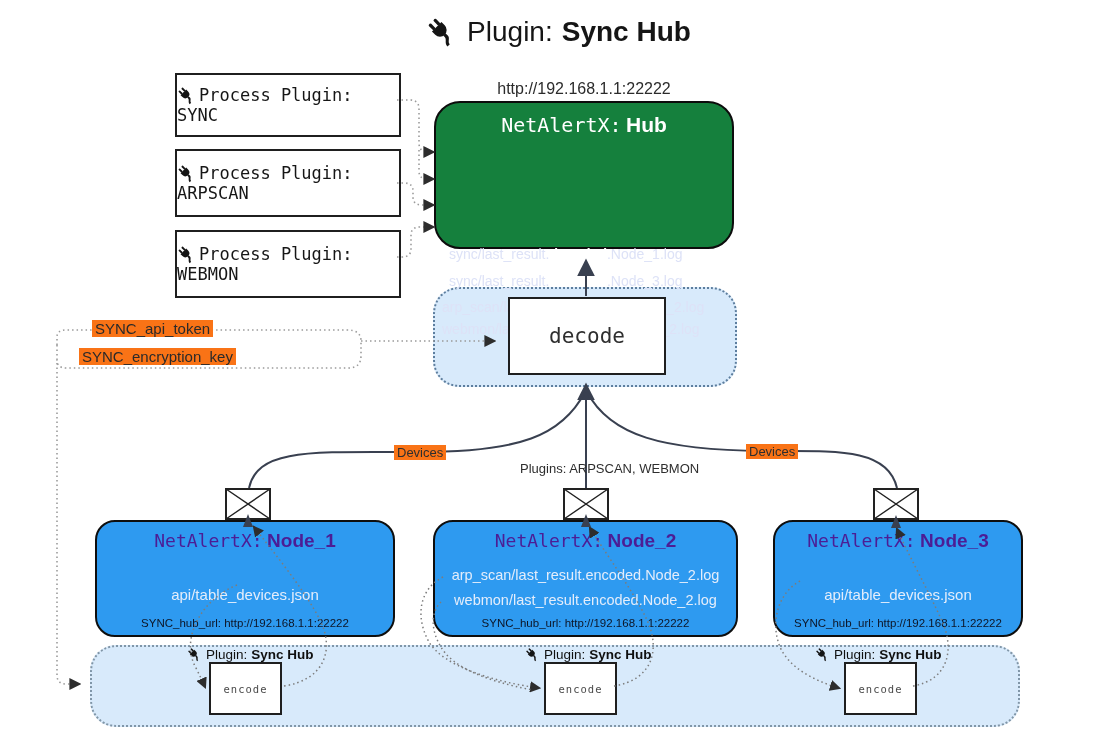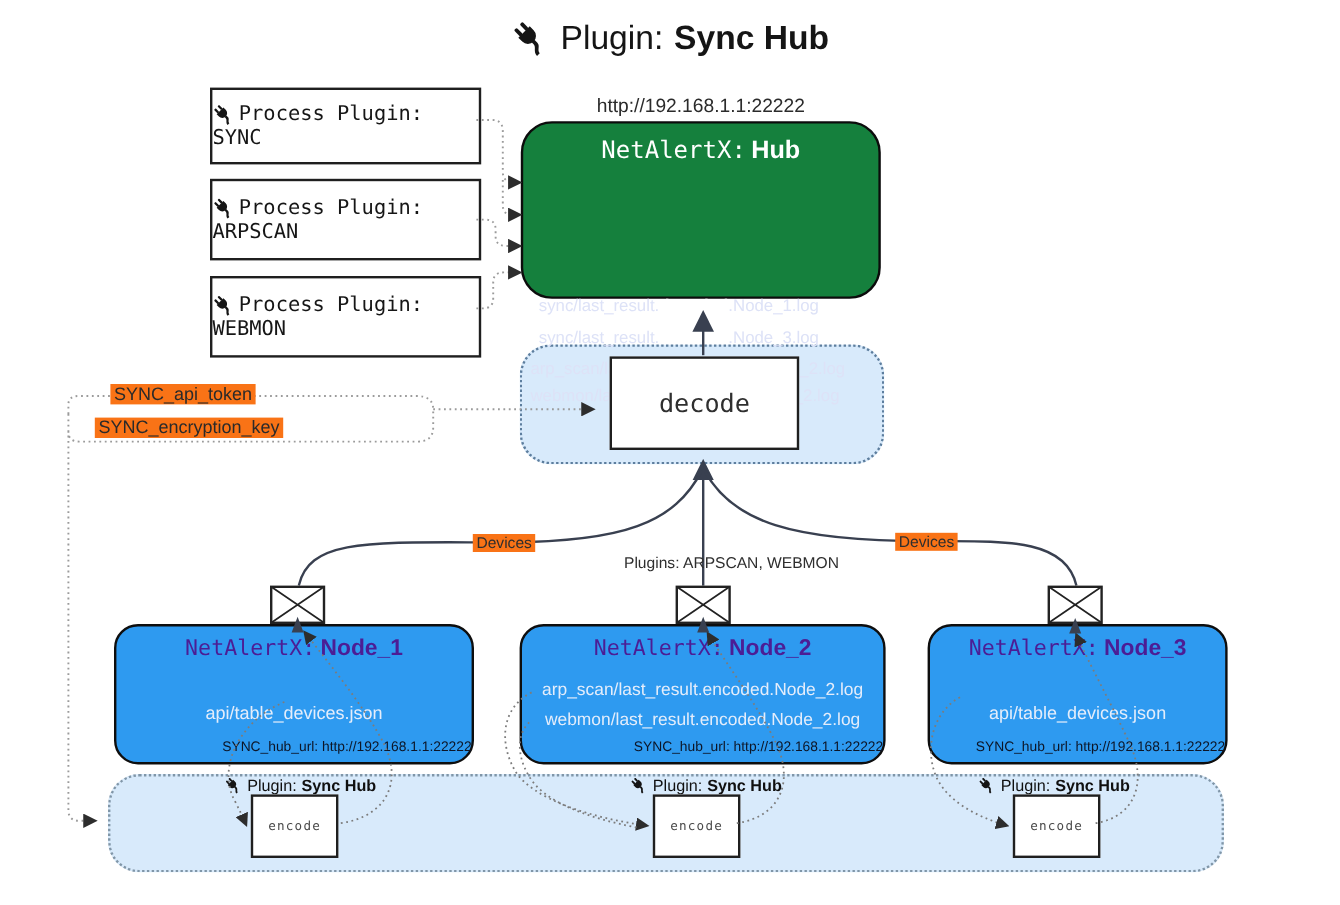--- a/index.html
+++ b/index.html
@@ -40,21 +40,21 @@
   .lbl{z-index:6;background:#f97316;padding:0 3px;font-size:13px;color:#2e2e2e;white-space:nowrap;}
   .setting{font-size:15px;color:#2a2a2a;}
 
   
   .node{top:520px;height:117px;background:#2e9af0;border:2.5px solid #0e0e0e;border-radius:20px;
         z-index:2;box-sizing:border-box;}
   .nodetitle{position:absolute;left:0;right:0;top:8px;text-align:center;color:#4c1d95;white-space:nowrap;}
   .nodetitle .mono{font-family:"DejaVu Sans Mono",monospace;font-size:18px;}
   .nodetitle .bold{font-weight:700;font-size:19px;}
   .nodefile{position:absolute;left:0;right:0;text-align:center;color:#e4edfb;font-size:14.5px;white-space:nowrap;}
-  .nodeurl{position:absolute;left:0;right:0;bottom:6px;text-align:right;color:#0d1526;font-size:11.5px;}
+  .nodeurl{position:absolute;left:0;right:0;bottom:6px;text-align:center;color:#0d1526;font-size:11.5px;}
 
   
   .encode-panel{left:90px;top:645px;width:930px;height:82px;border-color:#8096a8;}
   .pluglbl{z-index:3;top:647px;display:flex;align-items:center;gap:4px;font-size:13.5px;color:#101010;white-space:nowrap;}
   .pluglbl .bold{font-weight:700;}
   .encode-box{width:73px;height:53px;top:662px;font-size:10.5px;letter-spacing:1px;color:#4a4a4a;text-align:right;}
 
   svg.overlay{position:absolute;left:0;top:0;z-index:5;pointer-events:none;}
   .solid{stroke:#394050;stroke-width:2;fill:none;}
   .dot{stroke:#9b9b9b;stroke-width:1.6;fill:none;stroke-dasharray:1.5 3;}

